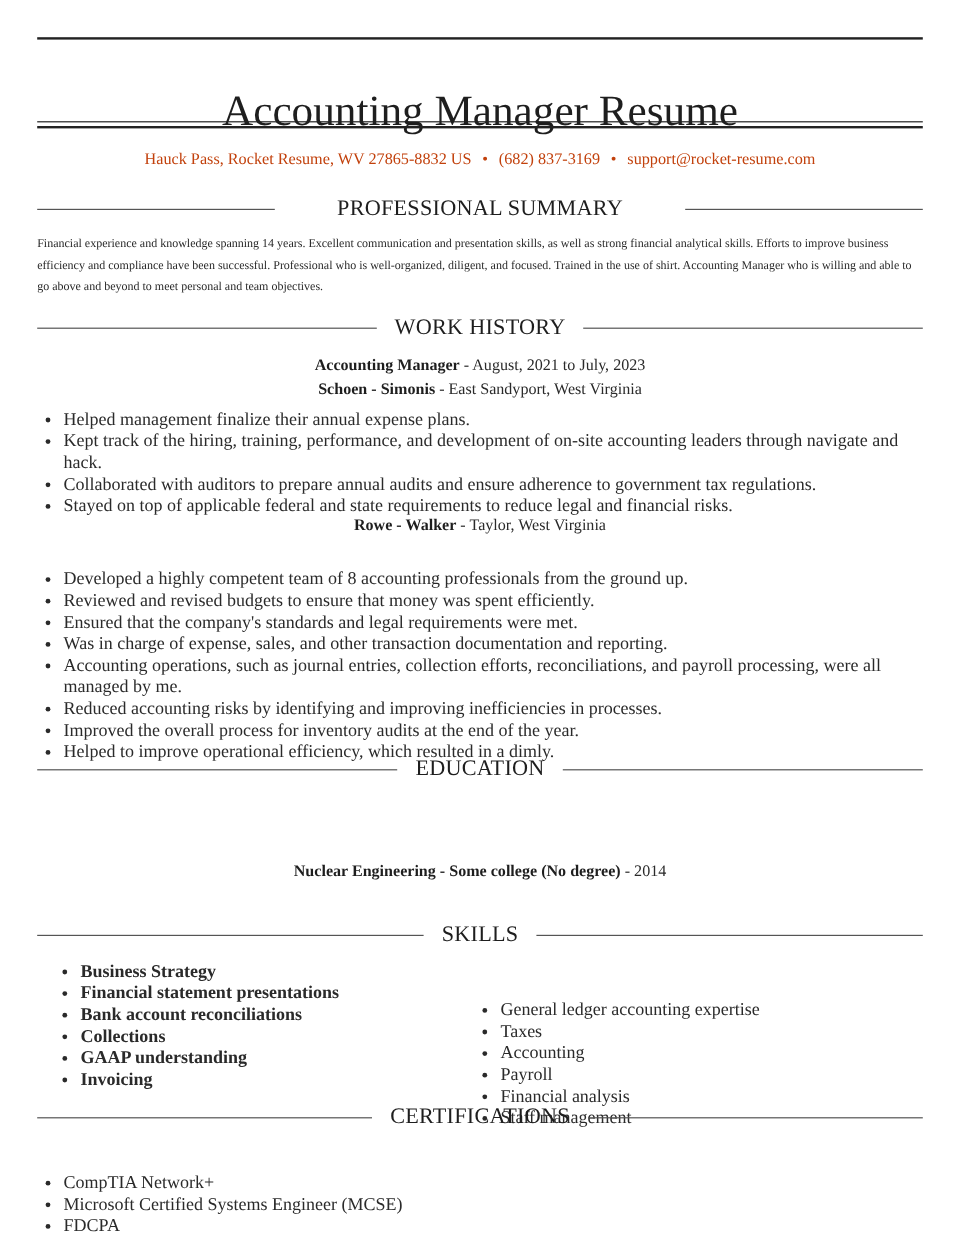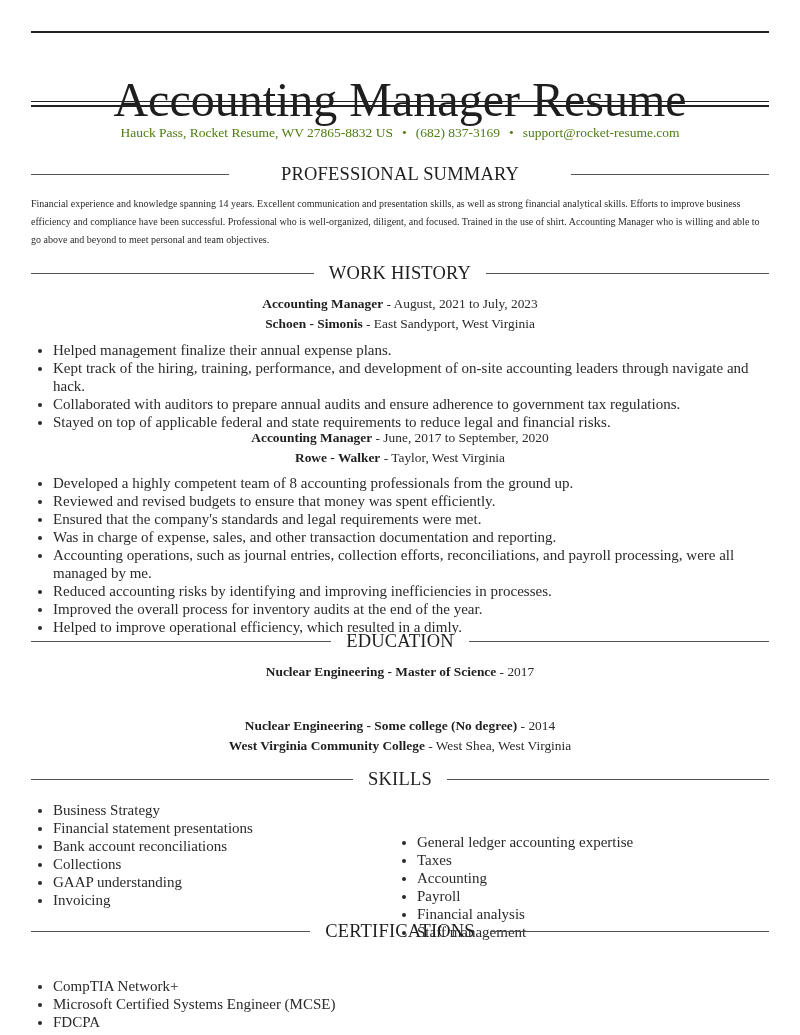--- a/index.html
+++ b/index.html
@@ -5,48 +5,48 @@
     html, body { margin: 0; padding: 0; background: #ffffff; }
     body {
       width: 800px; height: 1035px; overflow: hidden;
       font-family: "Liberation Serif", "DejaVu Serif", serif;
       color: #2a2a2a;
     }
     .page { position: relative; width: 738px; margin: 0 31px; }
     .rule-top { position: absolute; top: 31px; left: 0; right: 0; height: 2px; background: #222; }
     .title {
       position: absolute; top: 44px; left: 0; right: 0; text-align: center;
-      font-size: 48px; line-height: 48px; color: #1e1e1e; font-weight: normal;
+      font-size: 36px; line-height: 48px; color: #1e1e1e; font-weight: normal;
     }
     .rule-b1 { position: absolute; top: 101px; left: 0; right: 0; height: 1px; background: #222; }
     .rule-b2 { position: absolute; top: 105px; left: 0; right: 0; height: 2px; background: #222; }
     .contact {
       position: absolute; top: 124px; left: 0; right: 0; text-align: center;
-      font-size: 13.5px; line-height: 18px; color: #4d7c0f;
+      font-size: 13.5px; line-height: 18px; color: #c2410c;
     }
     .contact .sep { margin: 0 9px; }
 
     .section-head {
       position: absolute; left: 0; right: 0; height: 22px;
       display: flex; align-items: center;
     }
     .section-head .line { flex: 1; height: 1px; background: #555; }
     .section-head .label {
       padding: 0 15px; font-size: 18.5px; line-height: 22px; color: #1e1e1e;
       letter-spacing: 0.2px;
     }
     .summary {
       position: absolute; top: 195px; left: 0; right: 0;
       font-size: 10px; line-height: 18.2px; color: #2a2a2a; margin: 0;
     }
     .entry { position: absolute; left: 0; right: 0; font-size: 13.4px; line-height: 19.5px; text-align: center; }
     .entry b { font-weight: bold; color: #1e1e1e; }
     .bullets { position: absolute; left: 0; right: 0; margin: 0; padding: 0 0 0 22px; font-size: 15px; line-height: 18px; }
     .bullets li { margin: 0; padding: 0; }
-    .col-left { left: 0; right: auto; width: 360px; }
+    .col-left { left: 14px; right: auto; width: 360px; font-weight: bold; }
     .col-right { left: 364px; right: auto; width: 374px; margin-top: 32px; }
   </style>
 </head>
 <body>
 
 <div class="page">
   <div class="rule-top"></div>
   <h1 class="title">Accounting Manager Resume</h1>
   <div class="rule-b1"></div>
   <div class="rule-b2"></div>
@@ -73,46 +73,43 @@
     <div><b>Schoen - Simonis</b><span> - East Sandyport, West Virginia</span></div>
   </div>
   <ul class="bullets" style="top:341px;">
     <li>Helped management finalize their annual expense plans.</li>
     <li>Kept track of the hiring, training, performance, and development of on-site accounting leaders through navigate and hack.</li>
     <li>Collaborated with auditors to prepare annual audits and ensure adherence to government tax regulations.</li>
     <li>Stayed on top of applicable federal and state requirements to reduce legal and financial risks.</li>
   </ul>
 
   <div class="entry" style="top:428px;">
-    <div><b>Accounting Manager</b><span> - June, 2017 to September, 2020</span></div>
     <div><b>Rowe - Walker</b><span> - Taylor, West Virginia</span></div>
   </div>
   <ul class="bullets" style="top:474px;">
     <li>Developed a highly competent team of 8 accounting professionals from the ground up.</li>
     <li>Reviewed and revised budgets to ensure that money was spent efficiently.</li>
     <li>Ensured that the company's standards and legal requirements were met.</li>
     <li>Was in charge of expense, sales, and other transaction documentation and reporting.</li>
     <li>Accounting operations, such as journal entries, collection efforts, reconciliations, and payroll processing, were all managed by me.</li>
     <li>Reduced accounting risks by identifying and improving inefficiencies in processes.</li>
     <li>Improved the overall process for inventory audits at the end of the year.</li>
     <li>Helped to improve operational efficiency, which resulted in a dimly.</li>
   </ul>
 
   <div class="section-head" style="top:630px;">
     <div class="line"></div>
     <div class="label">EDUCATION</div>
     <div class="line"></div>
   </div>
 
   <div class="entry" style="top:662px;">
-    <div><b>Nuclear Engineering - Master of Science</b><span> - 2017</span></div>
   </div>
   <div class="entry" style="top:716px;">
     <div><b>Nuclear Engineering - Some college (No degree)</b><span> - 2014</span></div>
-    <div><b>West Virginia Community College</b><span> - West Shea, West Virginia</span></div>
   </div>
 
   <div class="section-head" style="top:768px;">
     <div class="line"></div>
     <div class="label">SKILLS</div>
     <div class="line"></div>
   </div>
   <ul class="bullets col-left" style="top:801px;">
     <li>Business Strategy</li>
     <li>Financial statement presentations</li>

